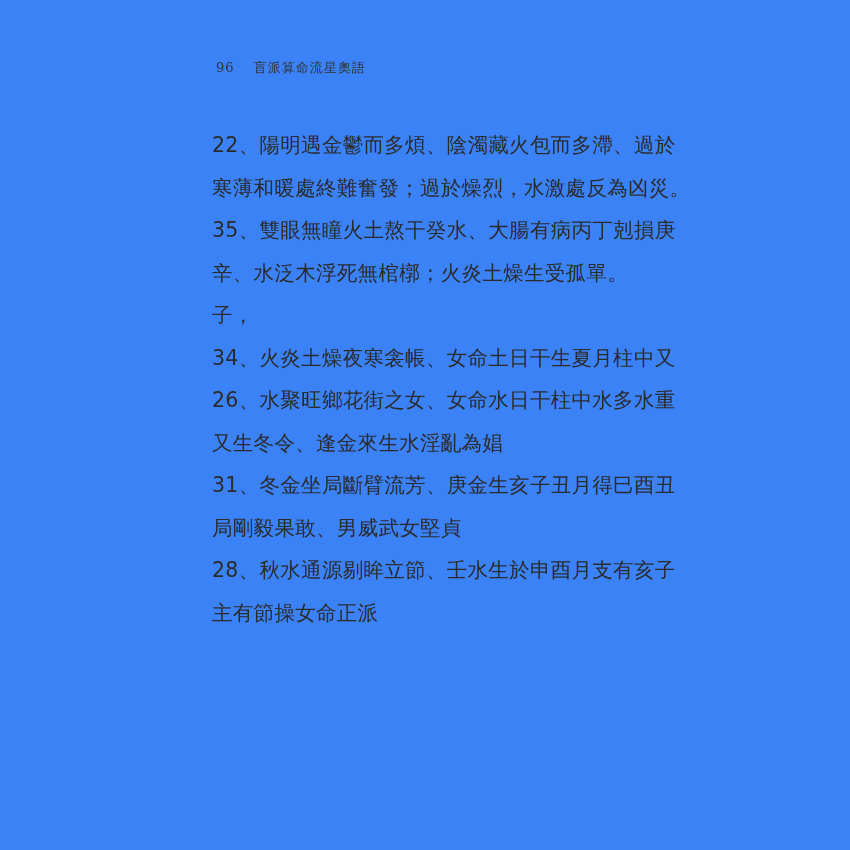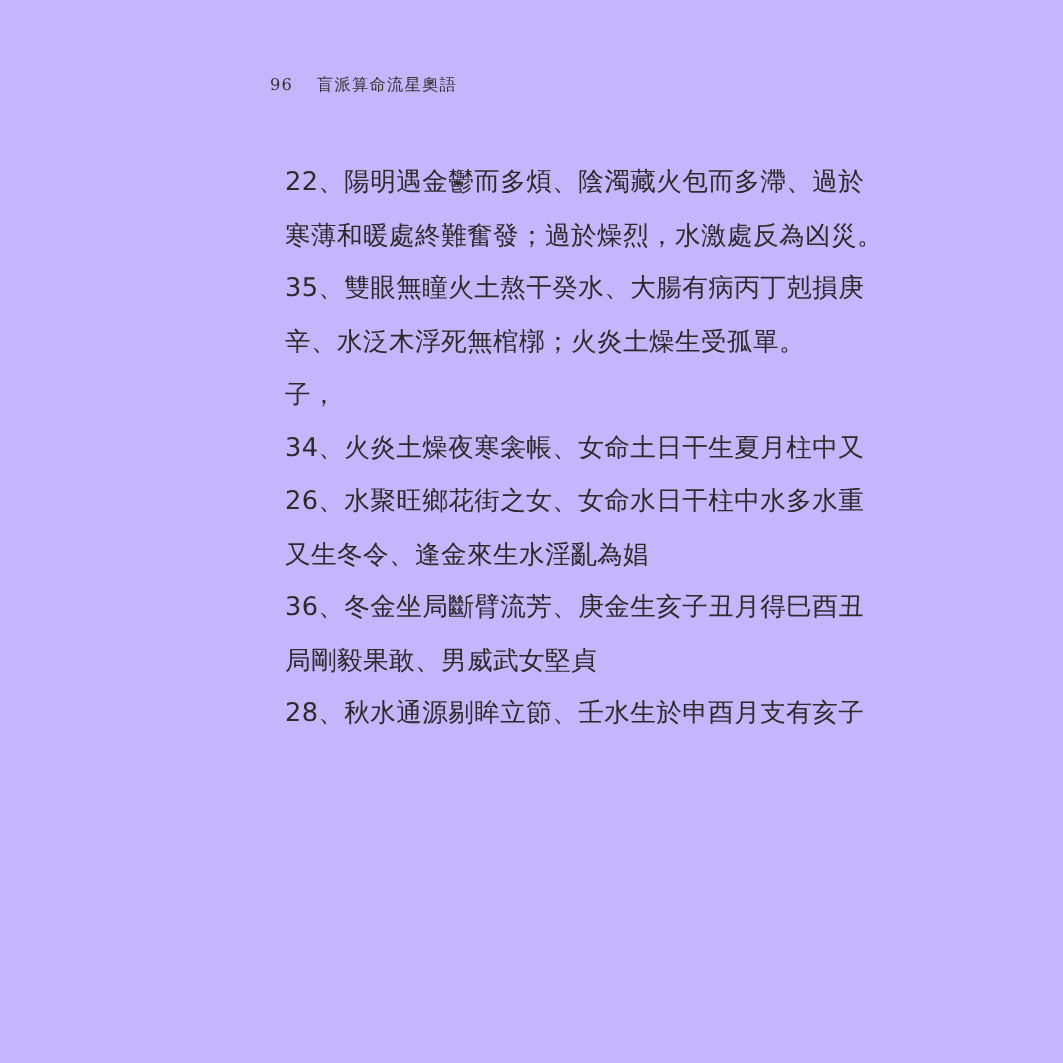--- a/index.html
+++ b/index.html
@@ -12,38 +12,38 @@
       height: 850px;
       position: relative;
       overflow: hidden;
       font-family: "DejaVu Serif", "Liberation Serif", serif;
       color: #2a2a2a;
     }
     .page {
       position: absolute;
       left: 0; top: 0;
       width: 850px; height: 850px;
-      background: #c4b5fd;
+      background: #3b82f6;
     }
     .running-header {
       position: absolute;
       left: 216px;
       top: 59px;
       font-size: 13px;
       color: #333;
       letter-spacing: 1px;
       white-space: nowrap;
     }
     .running-header .page-number {
       display: inline-block;
       margin-right: 14px;
     }
     .body-text {
       position: absolute;
-      left: 228px;
+      left: 212px;
       top: 128px;
       width: 440px;
     }
     .line {
       height: 42.5px;
       line-height: 34px;
       font-size: 20.5px;
       white-space: nowrap;
       font-family: "DejaVu Sans", "Liberation Sans", sans-serif;
       color: #2b2b2b;
@@ -61,17 +61,18 @@
 
   <div class="body-text">
     <div class="line">22、陽明遇金鬱而多煩、陰濁藏火包而多滯、過於</div>
     <div class="line">寒薄和暖處終難奮發；過於燥烈，水激處反為凶災。</div>
     <div class="line">35、雙眼無瞳火土熬干癸水、大腸有病丙丁剋損庚</div>
     <div class="line">辛、水泛木浮死無棺槨；火炎土燥生受孤單。</div>
     <div class="line">子，</div>
     <div class="line">34、火炎土燥夜寒衾帳、女命土日干生夏月柱中又</div>
     <div class="line">26、水聚旺鄉花街之女、女命水日干柱中水多水重</div>
     <div class="line">又生冬令、逢金來生水淫亂為娼</div>
-    <div class="line">36、冬金坐局斷臂流芳、庚金生亥子丑月得巳酉丑</div>
+    <div class="line">31、冬金坐局斷臂流芳、庚金生亥子丑月得巳酉丑</div>
     <div class="line">局剛毅果敢、男威武女堅貞</div>
     <div class="line">28、秋水通源剔眸立節、壬水生於申酉月支有亥子</div>
+    <div class="line">主有節操女命正派</div>
   </div>
 </div>
 
 </body></html>

